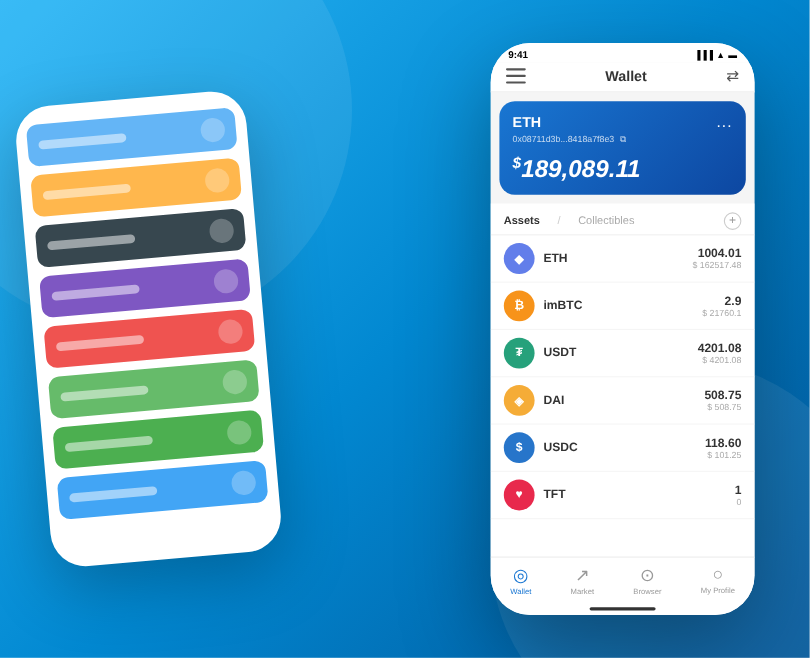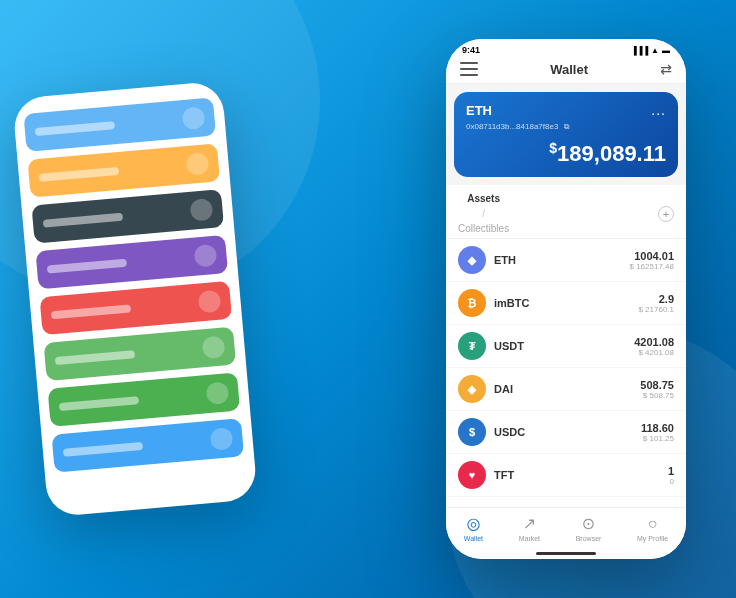--- a/index.html
+++ b/index.html
@@ -170,21 +170,22 @@
 
     .eth-card-address {
       font-size: 8px;
       opacity: 0.75;
       margin-bottom: 8px;
     }
 
     .eth-card-balance {
       font-size: 22px;
       font-weight: 700;
-      text-align: right;
+      text-align: left;
+      font-style: italic;
     }
 
     .eth-card-balance .dollar {
       font-size: 14px;
       vertical-align: super;
     }
 
     
     .assets-section {
       background: white;
@@ -195,23 +196,22 @@
     .assets-header {
       display: flex;
       justify-content: space-between;
       align-items: center;
       padding: 8px 12px 4px;
       border-bottom: 1px solid #f0f0f0;
     }
 
     .assets-tabs {
       display: flex;
-      gap: 4px;
-      align-items: center;
-      flex-direction: column;
+      gap: 16px;
+      align-items: center;
     }
 
     .assets-tab-active {
       font-size: 10px;
       font-weight: 600;
       color: #333;
     }
 
     .assets-tab-sep {
       font-size: 10px;

